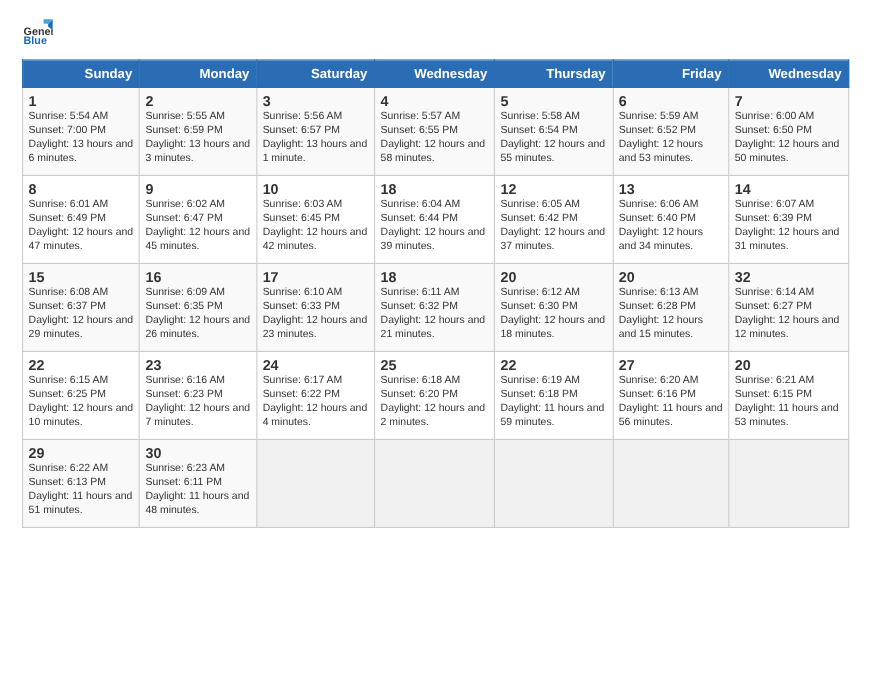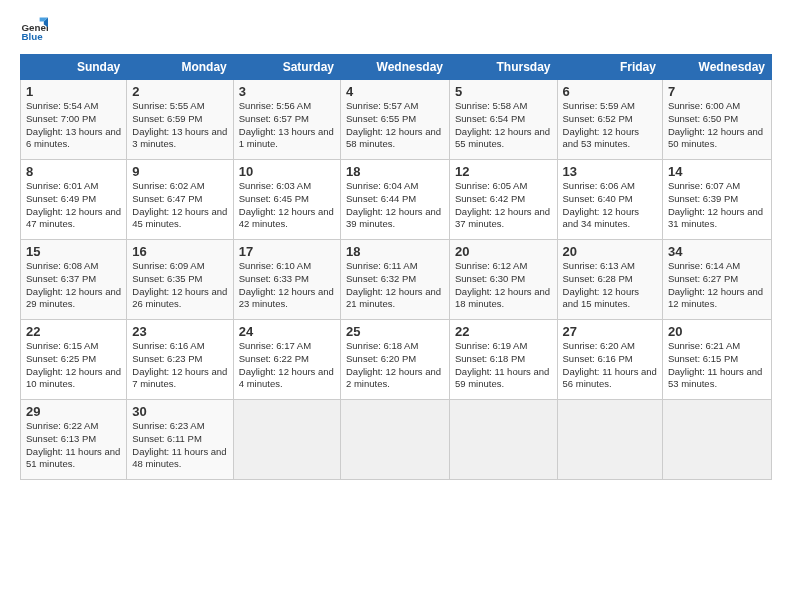--- a/index.html
+++ b/index.html
@@ -203,21 +203,21 @@
           </td>
           <td>
             <span class="day-num">20</span>
 <div class="day-info">Sunrise: 6:12 AM<br>Sunset: 6:30 PM<br>Daylight: 12 hours and 18 minutes.</div>
           </td>
           <td>
             <span class="day-num">20</span>
 <div class="day-info">Sunrise: 6:13 AM<br>Sunset: 6:28 PM<br>Daylight: 12 hours and 15 minutes.</div>
           </td>
           <td>
-            <span class="day-num">34</span>
+            <span class="day-num">32</span>
 <div class="day-info">Sunrise: 6:14 AM<br>Sunset: 6:27 PM<br>Daylight: 12 hours and 12 minutes.</div>
           </td>
         </tr>
         <tr>
           <td>
             <span class="day-num">22</span>
 <div class="day-info">Sunrise: 6:15 AM<br>Sunset: 6:25 PM<br>Daylight: 12 hours and 10 minutes.</div>
           </td>
           <td>
             <span class="day-num">23</span>

